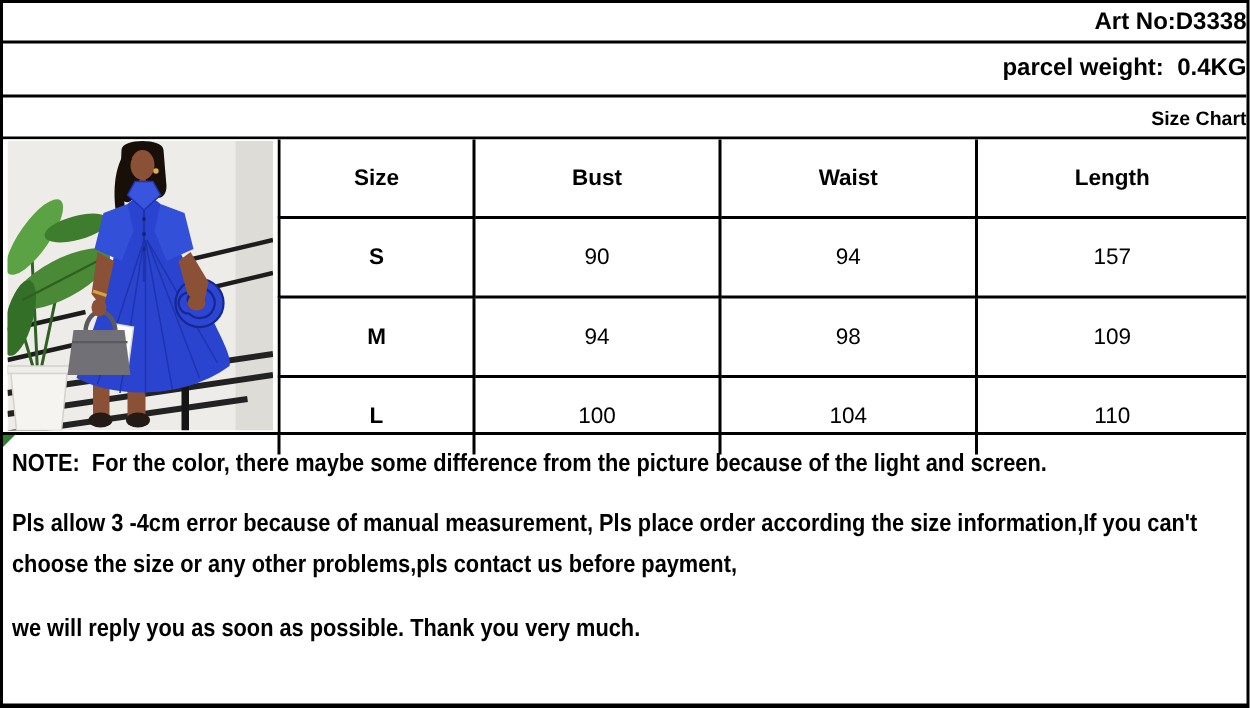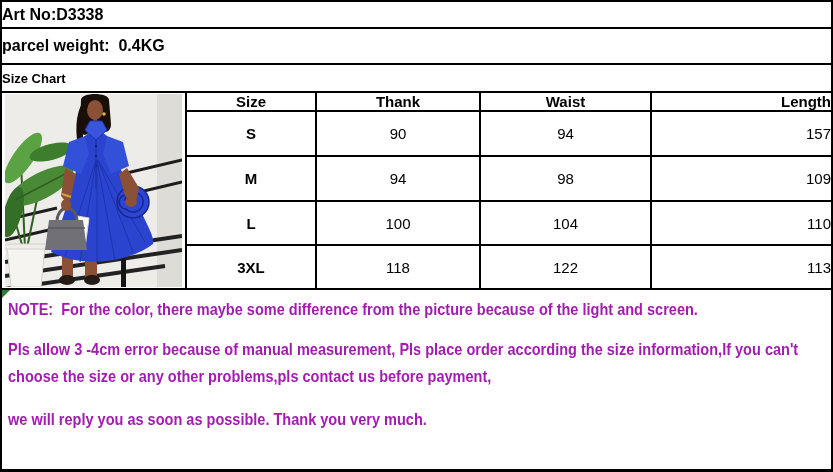--- a/index.html
+++ b/index.html
@@ -3,43 +3,43 @@
 <meta charset="utf-8">
 <style>
   * { margin:0; padding:0; box-sizing:border-box; }
   body { background:#fff; font-family:"Liberation Sans","DejaVu Sans",sans-serif; }
   .page {
     width:833px; height:472px;
     border:2px solid #000; border-bottom-width:3px;
     background:#fff; position:relative; overflow:hidden;
   }
   .hrow {
-    display:flex; align-items:center; justify-content:flex-start;
+    display:flex; align-items:center; justify-content:flex-end;
     border-bottom:2px solid #000; font-weight:700; color:#000;
   }
   .hrow.r1 { height:27px; font-size:16px; }
   .hrow.r2 { height:31px; font-size:16px; }
   .hrow.r3 { height:36px; font-size:16px; }
   .hrow.r4 { height:28px; font-size:13px; }
   .main { height:197px; display:flex; border-bottom:2px solid #000; background:#fff; }
   .photo-cell { width:183px; position:relative; background:#fff; flex:none; }
   .photo-cell svg { position:absolute; left:3px; top:1px; display:block; }
   table.size-table { flex:1; border-collapse:collapse; table-layout:fixed; height:100%; }
   .size-table th, .size-table td {
     border:2px solid #000; text-align:center; vertical-align:middle;
-    font-size:15px; color:#000; padding:0;
+    font-size:15px; color:#000; padding:17px;
   }
   .size-table th { font-weight:700; }
   .size-table td.size-col { font-weight:700; }
   .size-table td.num { font-weight:400; }
   .size-table tr th { border-top:none; }
   .size-table tr:last-child td { border-bottom:none; }
-  .size-table th:last-child, .size-table td:last-child { border-right:none;text-align:right; }
+  .size-table th:last-child, .size-table td:last-child { border-right:none; }
   .size-table th:first-child, .size-table td:first-child { border-left:2px solid #000; }
-  .notes { height:153px; padding:5px 8px 0 6px; position:relative; color:#a21caf; }
+  .notes { height:153px; padding:5px 8px 0 6px; position:relative; color:#000000; }
   .corner-marker {
     position:absolute; left:0; top:0; width:0; height:0;
     border-top:8px solid #2e7d32; border-right:8px solid transparent;
   }
   .note-line {
     white-space:nowrap; font-weight:600; font-size:16.5px; line-height:24px;
     transform:scaleX(.88); transform-origin:0 50%;
   }
   .note-line.l1 { margin-top:2px; }
   .note-line.l2 { margin-top:16px; }
@@ -151,21 +151,21 @@
     <table class="size-table">
       <colgroup>
           <col style="width:130px">
           <col style="width:164px">
           <col style="width:171px">
           <col>
         </colgroup>
       <thead>
         <tr>
           <th>Size</th>
-          <th>Thank</th>
+          <th>Bust</th>
           <th>Waist</th>
           <th>Length</th>
         </tr>
       </thead>
       <tbody>
         <tr>
           <td class="size-col">S</td>
           <td class="num">90</td>
           <td class="num">94</td>
           <td class="num">157</td>
@@ -175,26 +175,20 @@
           <td class="num">94</td>
           <td class="num">98</td>
           <td class="num">109</td>
         </tr>
         <tr>
           <td class="size-col">L</td>
           <td class="num">100</td>
           <td class="num">104</td>
           <td class="num">110</td>
         </tr>
-        <tr>
-          <td class="size-col">3XL</td>
-          <td class="num">118</td>
-          <td class="num">122</td>
-          <td class="num">113</td>
-        </tr>
       </tbody>
     </table>
   </div>
 
   <div class="notes">
     <div class="corner-marker"></div>
     <div class="note-line l1">NOTE:&nbsp; For the color, there maybe some difference from the picture because of the light and screen.</div>
     <div class="note-line l2">Pls allow 3 -4cm error because of manual measurement, Pls place order according the size information,If you can't</div>
     <div class="note-line l3">choose the size or any other problems,pls contact us before payment,</div>
     <div class="note-line l4">we will reply you as soon as possible. Thank you very much.</div>

